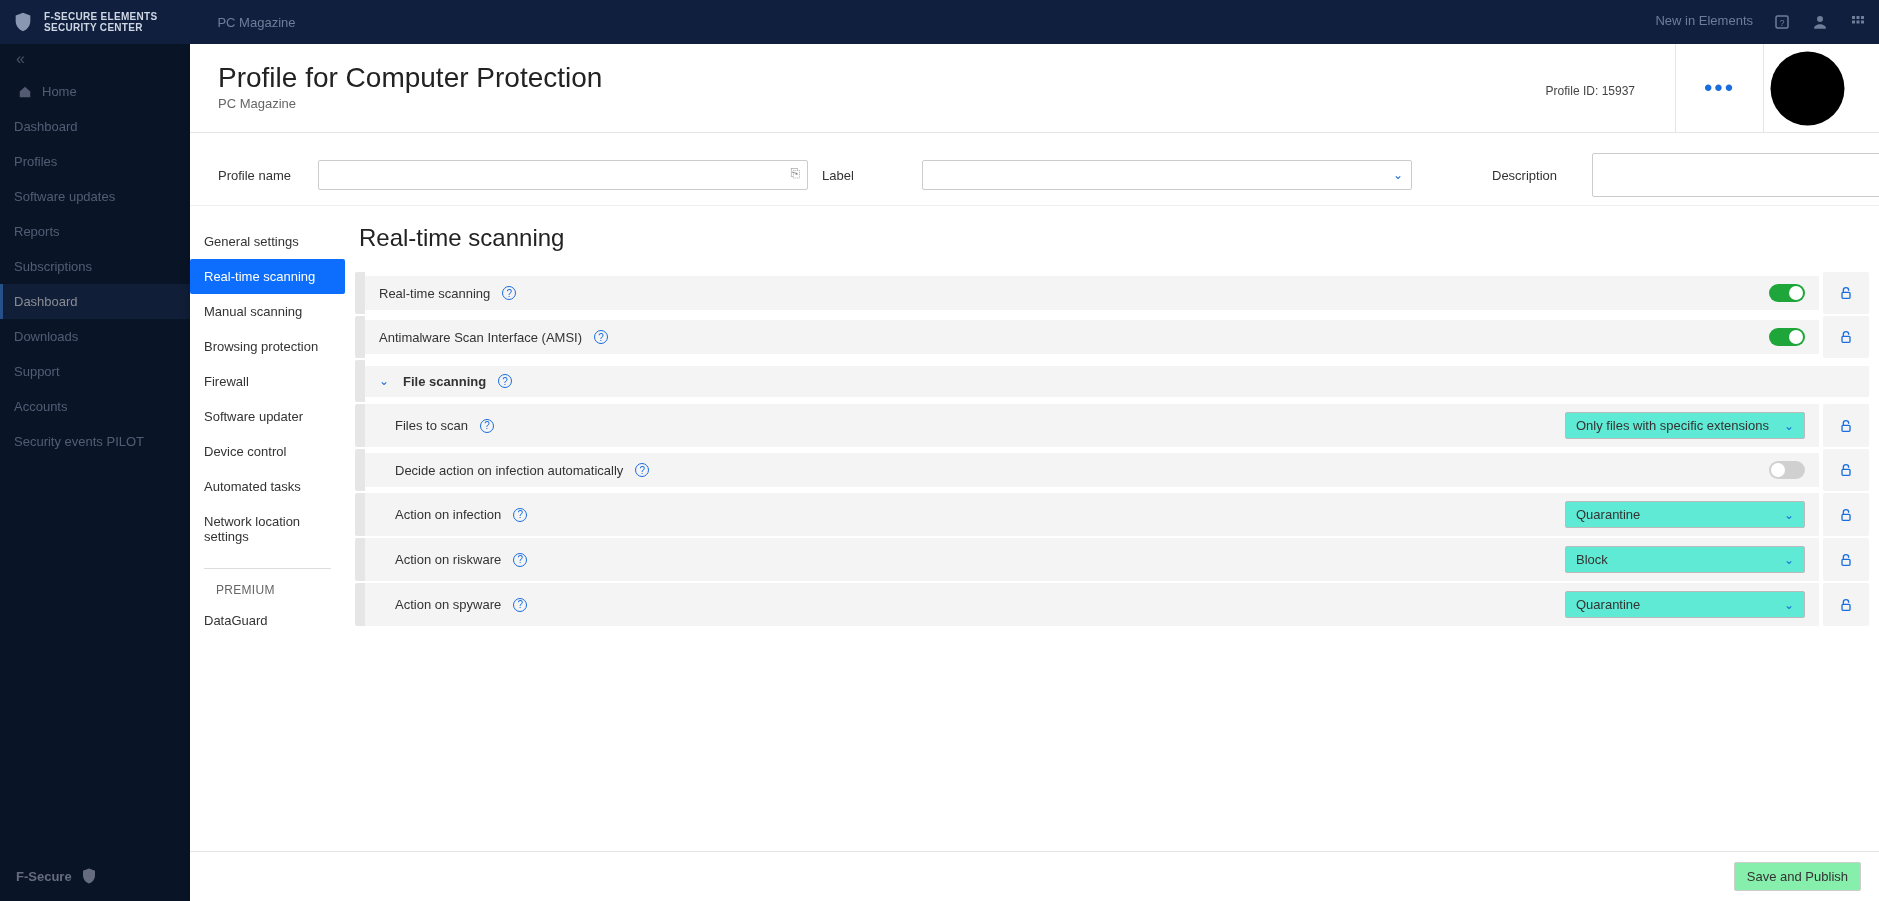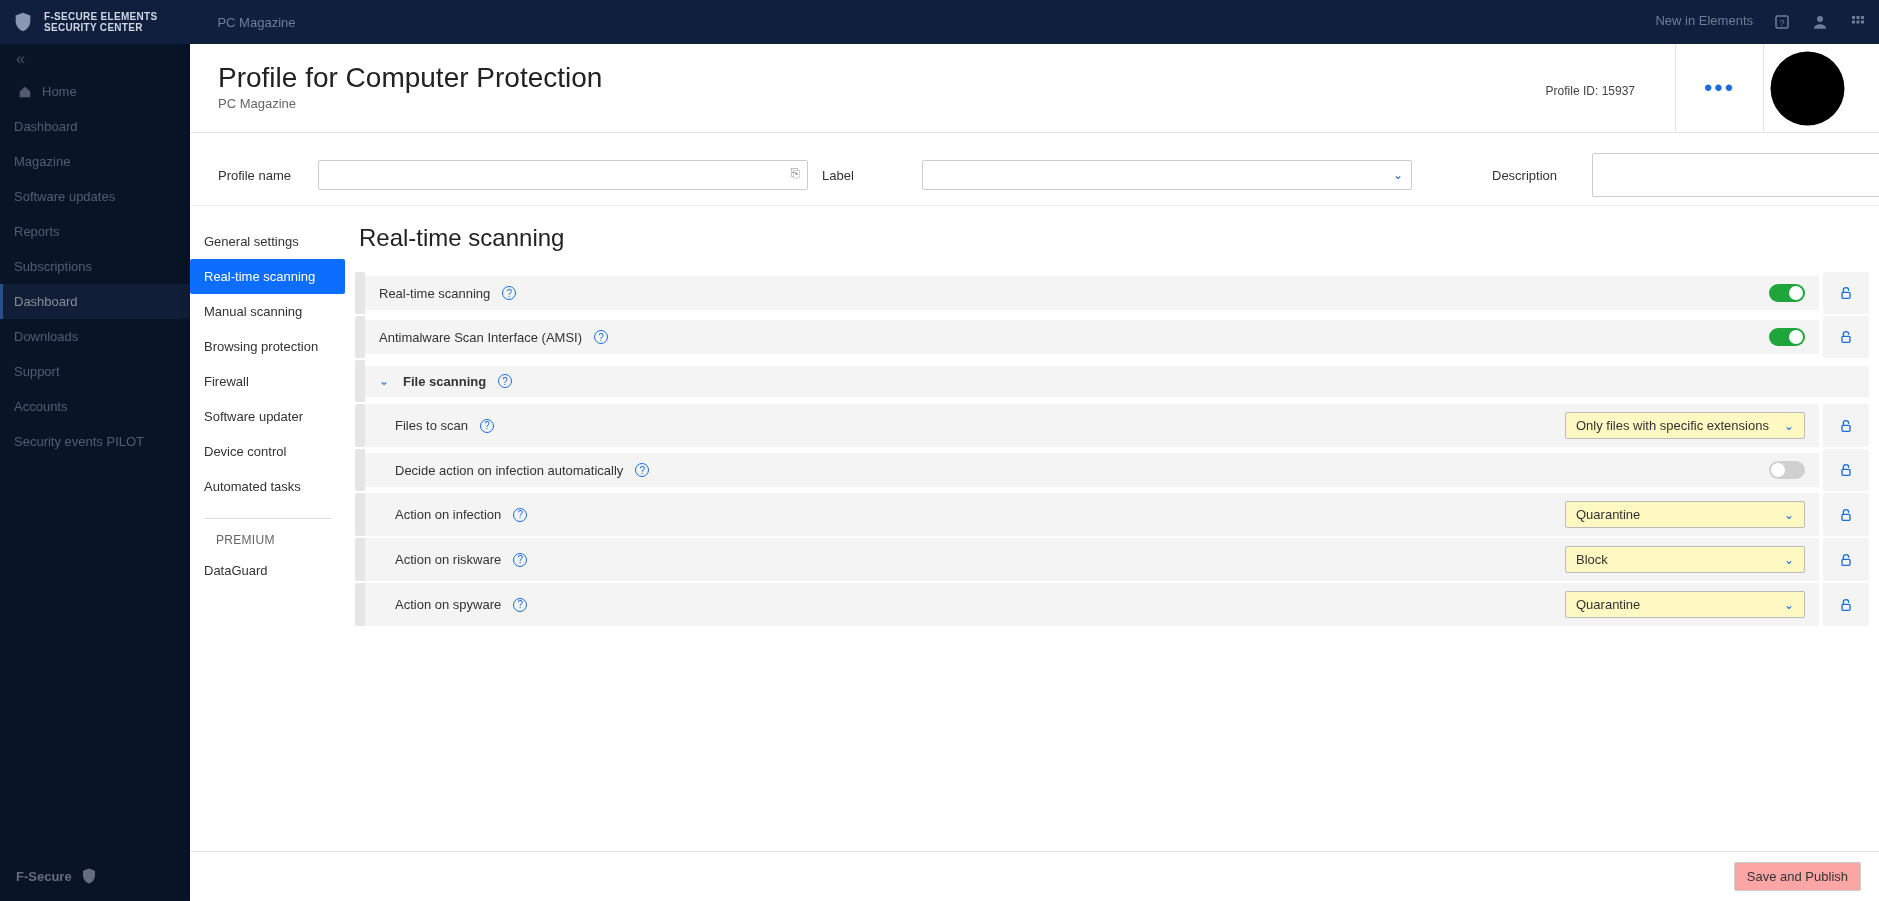--- a/index.html
+++ b/index.html
@@ -76,26 +76,26 @@
   .row-label { font-size: 13px; color: #333; }
   .row-label.bold { font-weight: 600; }
   .help { width: 14px; height: 14px; border: 1px solid #1a6dde; border-radius: 50%; color: #1a6dde; font-size: 10px; display: inline-flex; align-items: center; justify-content: center; margin-left: 4px; cursor: pointer; }
   .row-control { margin-left: auto; }
   .toggle { width: 36px; height: 18px; border-radius: 9px; position: relative; cursor: pointer; }
   .toggle.on { background: #1fa63a; }
   .toggle.off { background: #d0d0d0; }
   .toggle .knob { position: absolute; top: 2px; width: 14px; height: 14px; background: #fff; border-radius: 50%; }
   .toggle.on .knob { right: 2px; }
   .toggle.off .knob { left: 2px; }
-  .dropdown { min-width: 240px; border: 1px solid #bbb; background: #fef9c3; border-radius: 2px; padding: 5px 10px; display: flex; align-items: center; justify-content: space-between; font-size: 13px; cursor: pointer; }
+  .dropdown { min-width: 240px; border: 1px solid #bbb; background: #5eead4; border-radius: 2px; padding: 5px 10px; display: flex; align-items: center; justify-content: space-between; font-size: 13px; cursor: pointer; }
   .expand-chev { color: #1a6dde; margin-right: 6px; font-size: 12px; transform: rotate(0); }
 
   
   .panel-footer { border-top: 1px solid #e5e5e5; padding: 10px 18px; display: flex; justify-content: flex-end; background: #fff; }
-  .btn { border: 1px solid #ccc; background: #fca5a5; padding: 6px 12px; font-size: 13px; border-radius: 2px; cursor: pointer; color: #333; }
+  .btn { border: 1px solid #ccc; background: #86efac; padding: 6px 12px; font-size: 13px; border-radius: 2px; cursor: pointer; color: #333; }
 </style>
 </head>
 <body>
 <div class="app">
 
   <div class="topbar">
     <div class="brand">
       <svg class="brand-logo" viewBox="0 0 24 24">
           <path fill="#8a97b3" d="M12 2 4 5v6c0 5 3.4 9.7 8 11 4.6-1.3 8-6 8-11V5l-8-3z"></path>
         </svg>
@@ -134,21 +134,21 @@
         <svg class="nav-icon" viewBox="0 0 24 24">
             <path d="M3 11 12 3l9 8v10H3z"></path>
           </svg>
         <span>Home</span>
       </div>
       <div id="sidebar-children">
           <div class="nav-item child">
             <span>Dashboard</span>
           </div>
           <div class="nav-item child">
-            <span>Magazine</span>
+            <span>Profiles</span>
           </div>
           <div class="nav-item child">
             <span>Software updates</span>
           </div>
           <div class="nav-item child">
             <span>Reports</span>
           </div>
           <div class="nav-item child">
             <span>Subscriptions</span>
           </div>
@@ -228,20 +228,21 @@
       <div class="content">
         <div class="side-tabs" id="side-tabs">
             <div class="side-tab">General settings</div>
             <div class="side-tab active">Real-time scanning</div>
             <div class="side-tab">Manual scanning</div>
             <div class="side-tab">Browsing protection</div>
             <div class="side-tab">Firewall</div>
             <div class="side-tab">Software updater</div>
             <div class="side-tab">Device control</div>
             <div class="side-tab">Automated tasks</div>
+            <div class="side-tab">Network location settings</div>
             <div class="side-sep"></div>
             <div class="side-heading">PREMIUM</div>
             <div class="side-tab">DataGuard</div>
           </div>
         <div class="settings">
           <div class="settings-title">Real-time scanning</div>
           <div id="settings-rows">
               <div class="row">
                 <div class="row-left-gutter"></div>
                 <div class="row-body">

